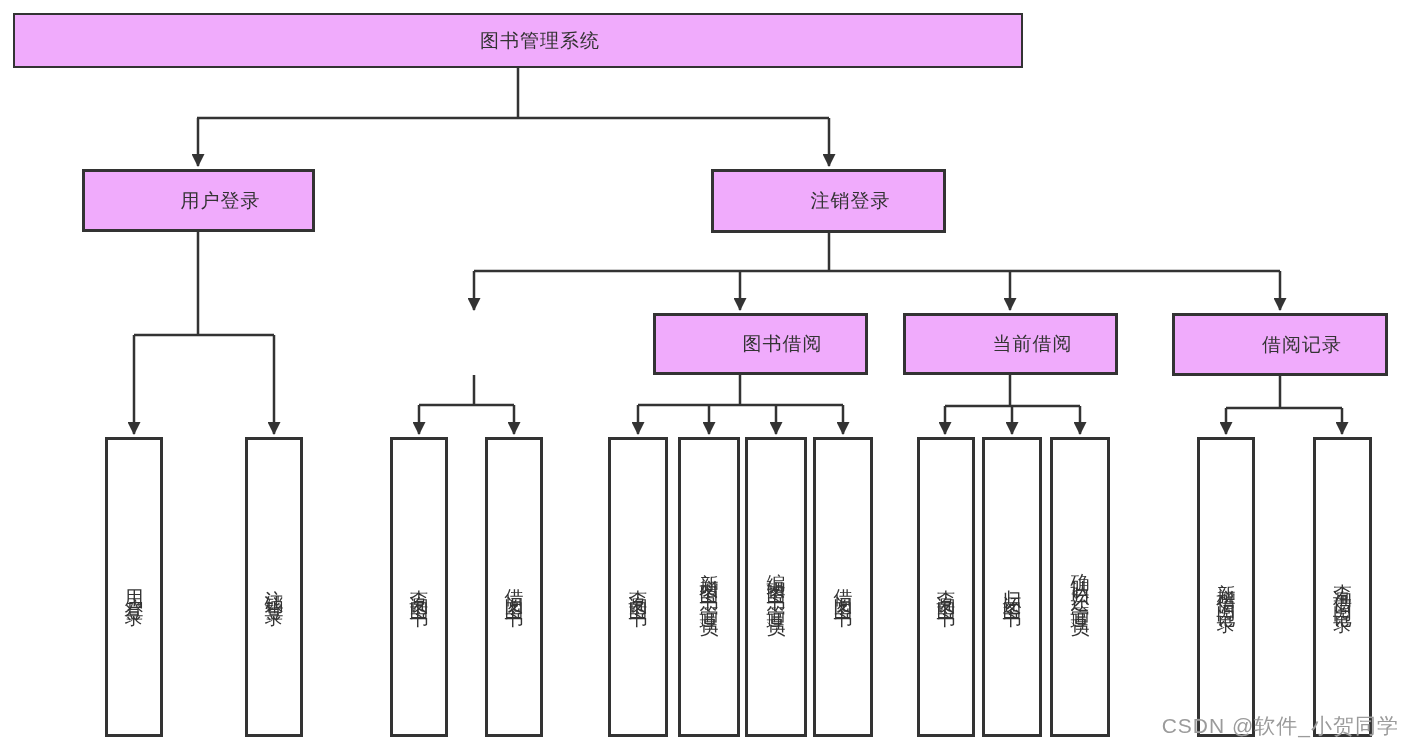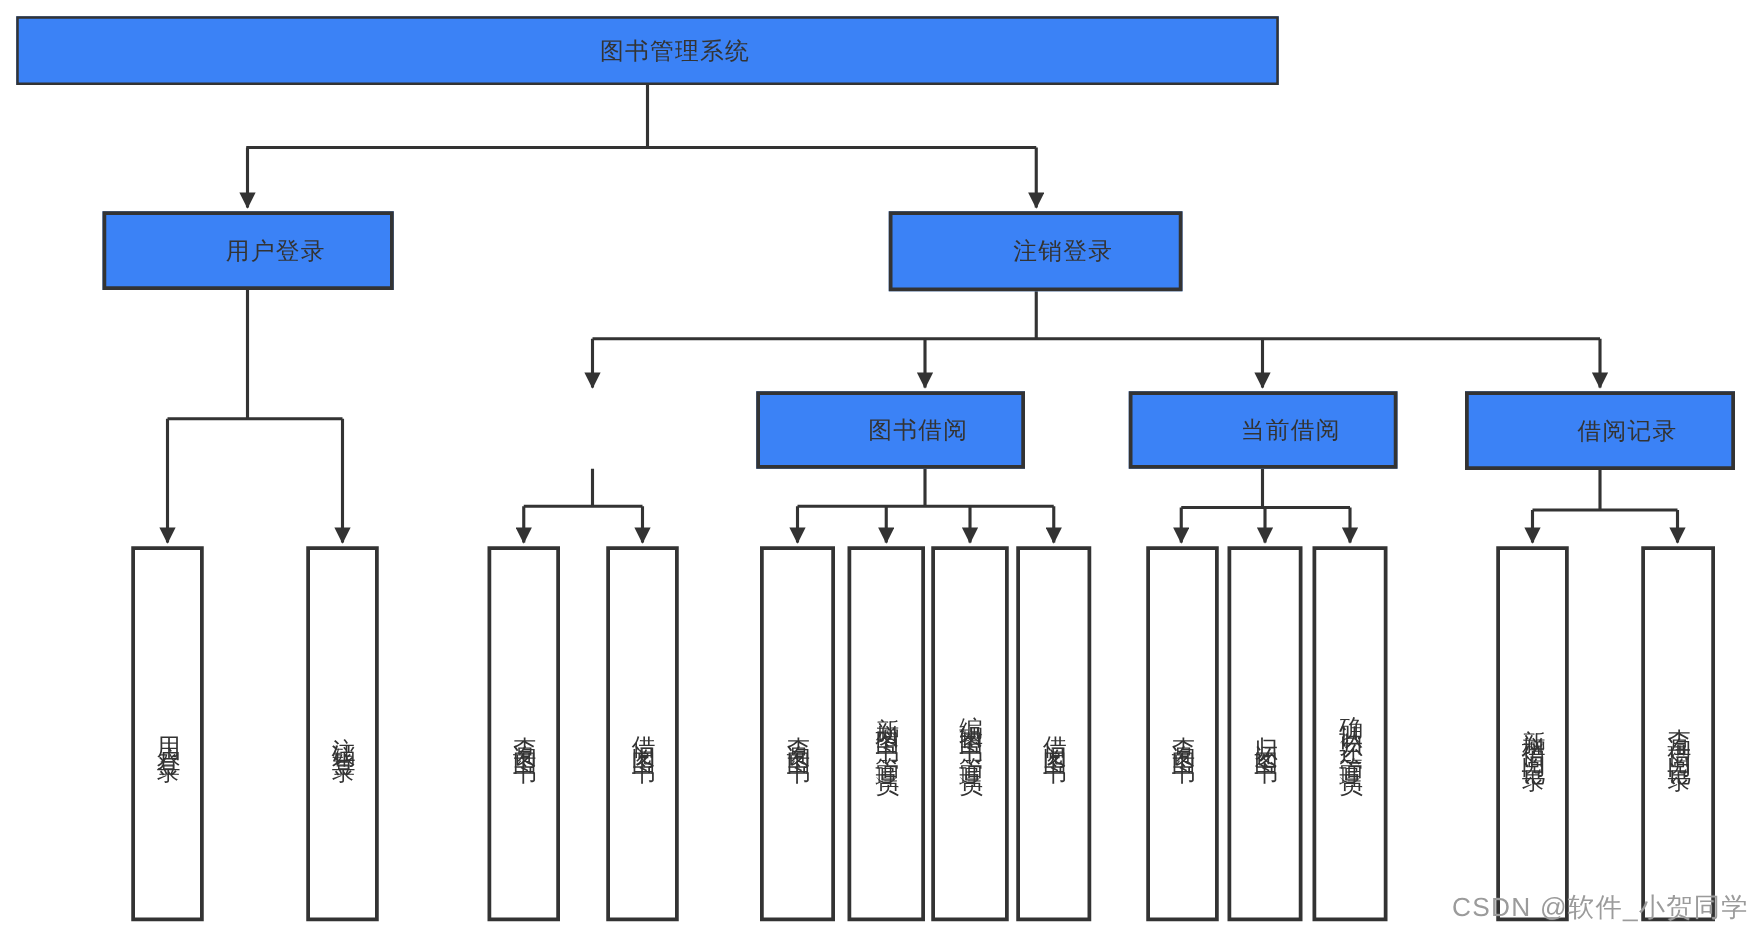--- a/index.html
+++ b/index.html
@@ -17,21 +17,21 @@
   }
   .wires {
     position: absolute;
     left: 0; top: 0;
     width: 1405px; height: 747px;
   }
   .node {
     position: absolute;
     box-sizing: border-box;
     border: 3px solid #333333;
-    background: #3b82f6;
+    background: #f0abfc;
     display: flex;
     align-items: center;
     justify-content: center;
     color: #333333;
     font-size: 19px;
     letter-spacing: 1px;
     z-index: 2;
     padding-left: 44px;
   }
   .node.root {
@@ -114,21 +114,21 @@
       <line x1="1226" y1="408" x2="1226" y2="434" marker-end="url(#arw)"></line>
       <line x1="1342" y1="408" x2="1342" y2="434" marker-end="url(#arw)"></line>
     </g>
   </svg>
 
   <div class="node root" style="left:13px; top:13px; width:1010px; height:55px;">图书管理系统</div>
 
   <div class="node" style="left:82px; top:169px; width:233px; height:63px;">用户登录</div>
   <div class="node" style="left:711px; top:169px; width:235px; height:64px;">注销登录</div>
 
-  <div class="node" style="left:605px; top:313px; width:215px; height:62px;">图书借阅</div>
+  <div class="node" style="left:653px; top:313px; width:215px; height:62px;">图书借阅</div>
   <div class="node" style="left:903px; top:313px; width:215px; height:62px;">当前借阅</div>
   <div class="node" style="left:1172px; top:313px; width:216px; height:63px;">借阅记录</div>
 
   <div class="leaf" style="left:105px; top:437px; width:58px; height:300px;">
     <span>用户登录</span>
   </div>
   <div class="leaf" style="left:245px; top:437px; width:58px; height:300px;">
     <span>注销登录</span>
   </div>
 

